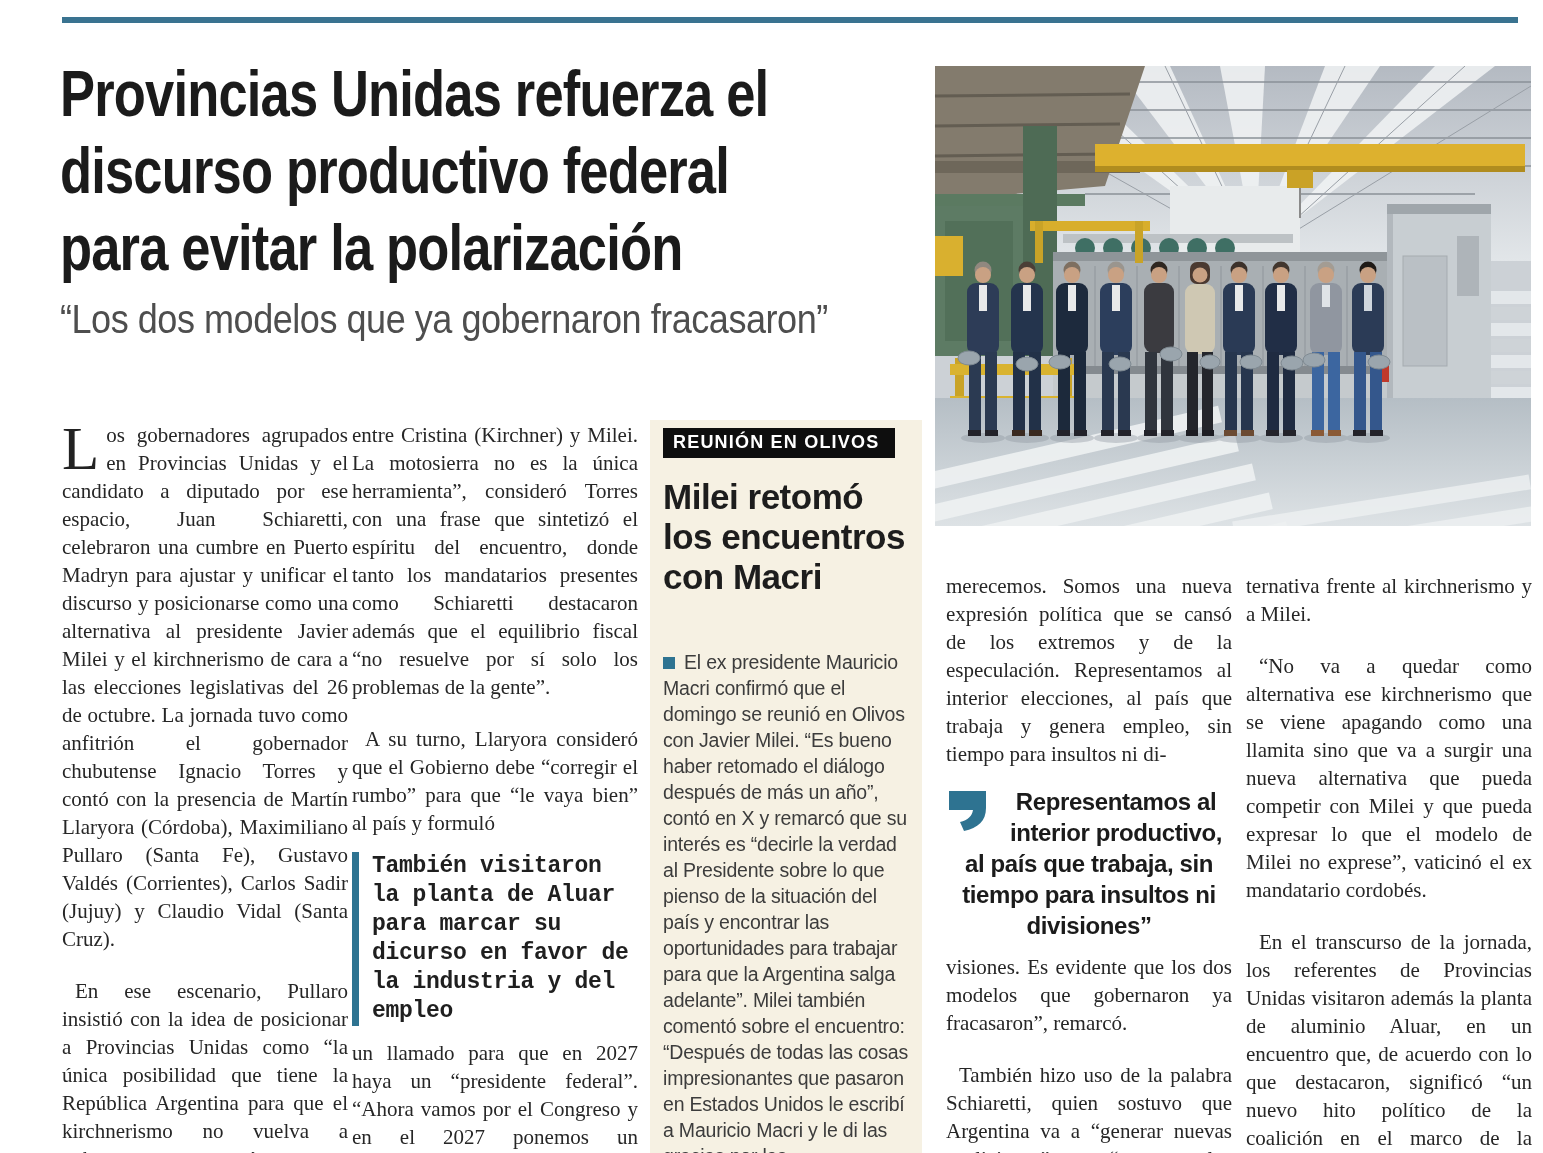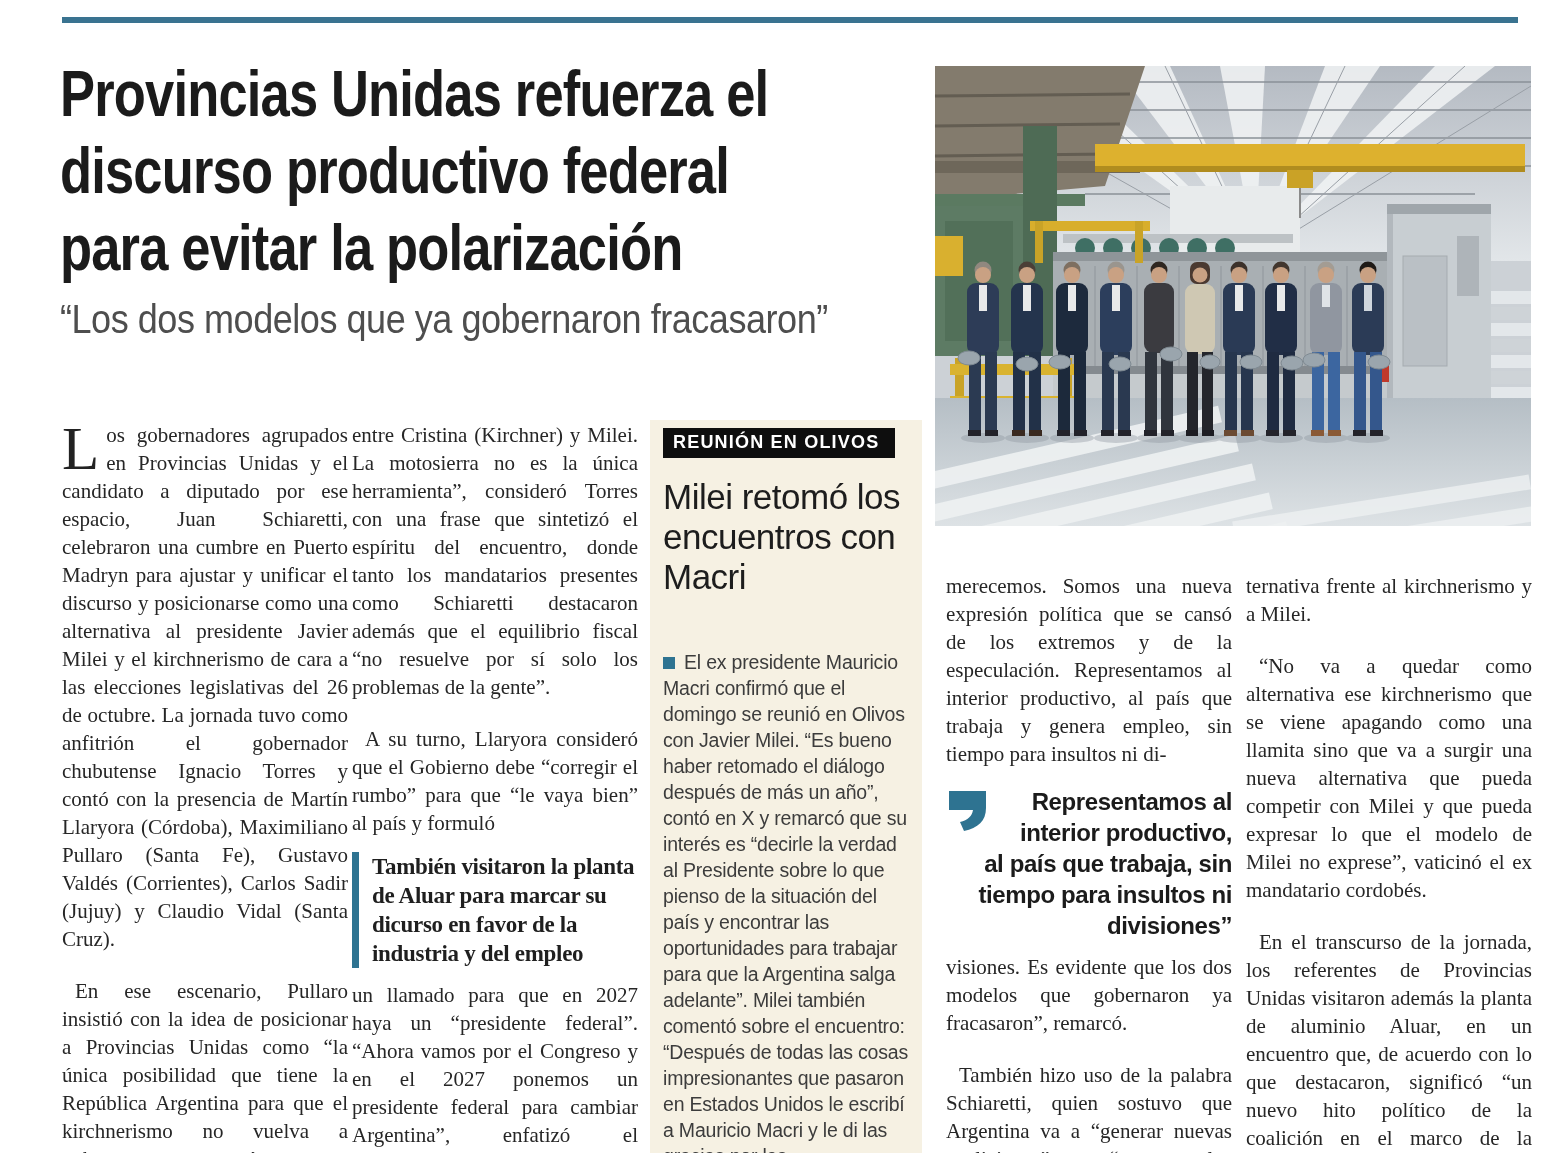--- a/index.html
+++ b/index.html
@@ -24,32 +24,32 @@
   .col p{margin:0;}
   .col p.ind{text-indent:13px;margin-top:24px;}
   #col1{left:62px;top:421px;}
   #col2{left:352px;top:421px;}
   #col4{left:946px;top:572px;}
   #col5{left:1246px;top:572px;}
 
   .dropcap{float:left;font-size:61px;line-height:49px;padding:3px 7px 0 0;color:#222;}
 
   .highlight{border-left:7px solid #2e7391;padding-left:13px;margin:15px 0 13px;
-             font-family:Liberation Serif, serif;font-weight:bold;font-size:23px;
+             font-family:Liberation Mono, monospace;font-weight:bold;font-size:23px;
              line-height:29px;color:#1f1f1f;text-align:left;letter-spacing:-.3px;}
 
   .pullquote{margin:18px 0 12px;font-family:"Liberation Sans",sans-serif;font-weight:bold;
-             font-size:24px;line-height:31px;color:#1b1b1b;text-align:right;letter-spacing:-.4px;}
+             font-size:24px;line-height:31px;color:#1b1b1b;text-align:center;letter-spacing:-.4px;}
   .pullquote .qicon{float:left;margin:3px 10px 6px 0;}
 
   .sidebar{position:absolute;left:650px;top:420px;width:272px;height:840px;background:#f6f1e3;
            padding:6px 13px;box-sizing:border-box;}
   .kicker{display:inline-block;background:#0e0e0e;color:#ffffff;font-weight:bold;font-size:18px;
           letter-spacing:1.2px;padding:4px 16px 5px 10px;margin-top:2px;}
-  .sidebar h2{margin:19px 0 0;font-size:35px;line-height:40px;font-weight:400;color:#1d1d1d;
+  .sidebar h2{margin:19px 0 0;font-size:35px;line-height:40px;font-weight:700;color:#1d1d1d;
               letter-spacing:-.5px;}
   .sidebar .sbody{margin-top:52px;font-size:19.5px;line-height:26px;color:#3c3c3c;
                   letter-spacing:-.2px;text-align:left;}
   .bullet{display:inline-block;width:12px;height:12px;background:#2e7391;margin-right:9px;}
 </style>
 </head>
 <body>
 
 <div class="page">
 
@@ -352,21 +352,21 @@
     <p>un llamado para que en 2027 haya un “presidente federal”. “Ahora vamos por el Congreso y en el 2027 ponemos un presidente federal para cambiar Argentina”, enfatizó el mandatario cordobés. “Nos une la convicción de que Argentina necesita sensatez, unidad y un rumbo claro para recuperar el progreso que todos nos</p>
   </div>
 
   <div class="sidebar">
     <div class="kicker">REUNIÓN EN OLIVOS</div>
     <h2>Milei retomó los encuentros con Macri</h2>
     <div class="sbody"><span class="bullet"></span><span>El ex presidente Mauricio Macri confirmó que el domingo se reunió en Olivos con Javier Milei. “Es bueno haber retomado el diálogo después de más un año”, contó en X y remarcó que su interés es “decirle la verdad al Presidente sobre lo que pienso de la situación del país y encontrar las oportunidades para trabajar para que la Argentina salga adelante”. Milei también comentó sobre el encuentro: “Después de todas las cosas impresionantes que pasaron en Estados Unidos le escribí a Mauricio Macri y le di las gracias por las declaraciones generosas”.</span></div>
   </div>
 
   <div class="col" id="col4">
-    <p>merecemos. Somos una nueva expresión política que se cansó de los extremos y de la especulación. Representamos al interior productivo, al país que trabaja y genera empleo, sin tiempo para insultos ni di-</p>
+    <p>merecemos. Somos una nueva expresión política que se cansó de los extremos y de la especulación. Representamos al interior elecciones, al país que trabaja y genera empleo, sin tiempo para insultos ni di-</p>
     <div class="pullquote">
       <svg class="qicon" width="44" height="42" viewBox="0 0 44 42">
         <path d="M3,2 h37 v17 c0,13 -8,20 -22,23 l-4,-9 c8,-2 12,-6 13,-12 h-24 z" fill="#2e7391"></path>
       </svg>
       <span>Representamos al interior productivo, al país que trabaja, sin tiempo para insultos ni divisiones”</span>
     </div>
     <p>visiones. Es evidente que los dos modelos que gobernaron ya fracasaron”, remarcó.</p>
     <p class="ind">También hizo uso de la palabra Schiaretti, quien sostuvo que Argentina va a “generar nuevas coaliciones” que “expresen los diferentes pensamientos, tanto políticos como sociales, de nuestra sociedad” y convocó a consolidar una al-</p>
   </div>
 

